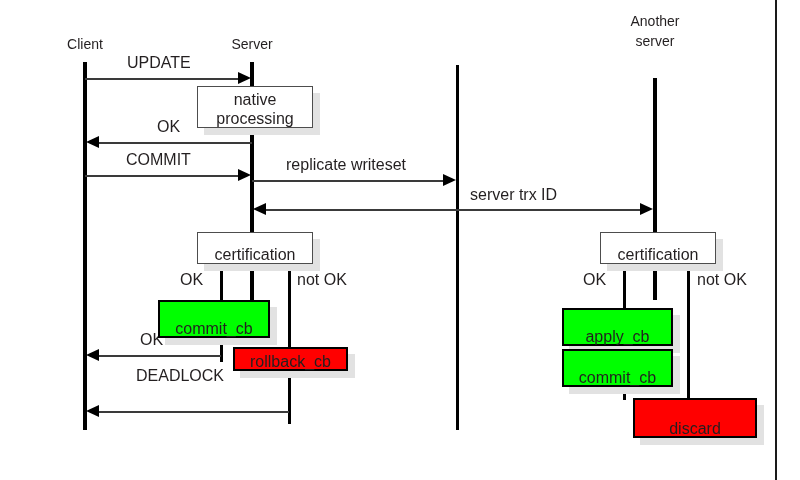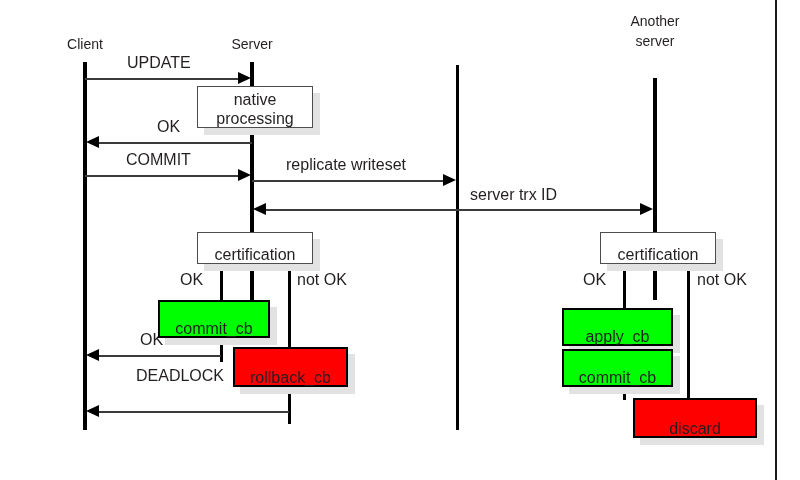--- a/index.html
+++ b/index.html
@@ -193,21 +193,21 @@
     <span class="face"></span>
     <span class="box-text">certification</span>
   </div>
 
   <div class="box box-green" style="left:158px; top:300px; width:112px; height:38px;">
     <span class="shadow"></span>
     <span class="face"></span>
     <span class="box-text">commit_cb</span>
   </div>
 
-  <div class="box box-red" style="left:233px; top:347px; width:115px; height:40px;">
+  <div class="box box-red" style="left:233px; top:347px; width:115px; height:24px;">
     <span class="shadow"></span>
     <span class="face"></span>
     <span class="box-text">rollback_cb</span>
   </div>
 
   <div class="box box-plain" style="left:600px; top:232px; width:116px; height:32px;">
     <span class="shadow"></span>
     <span class="face"></span>
     <span class="box-text">certification</span>
   </div>

